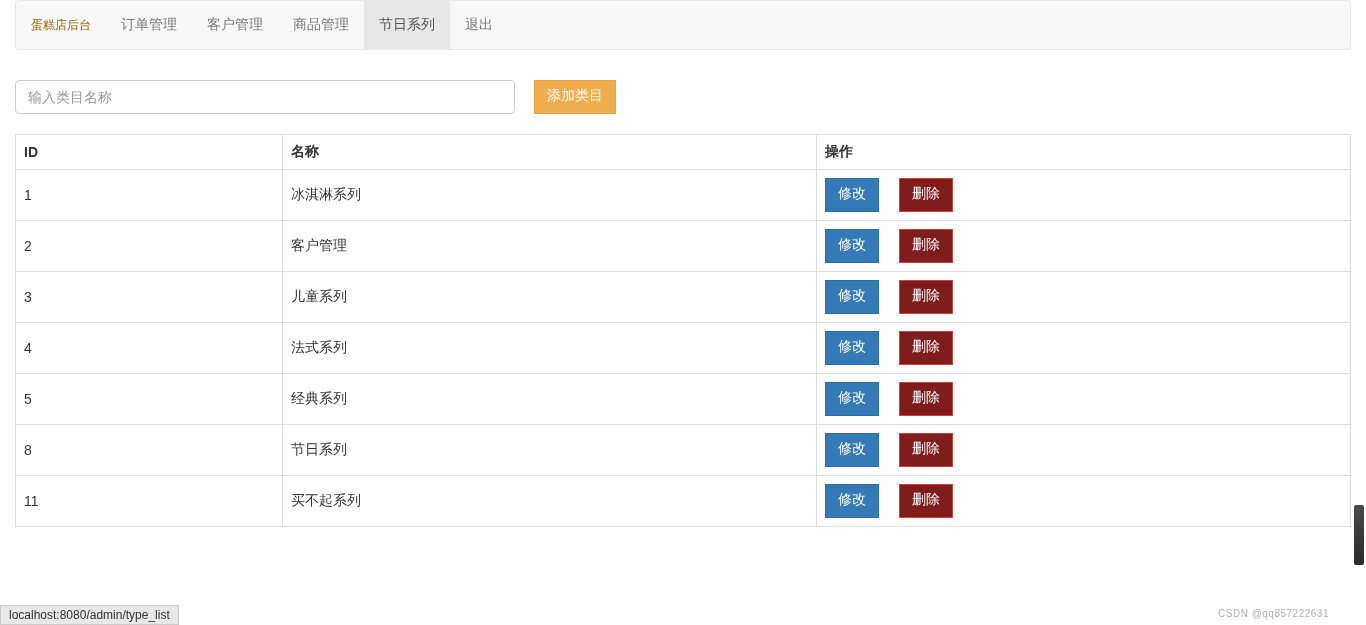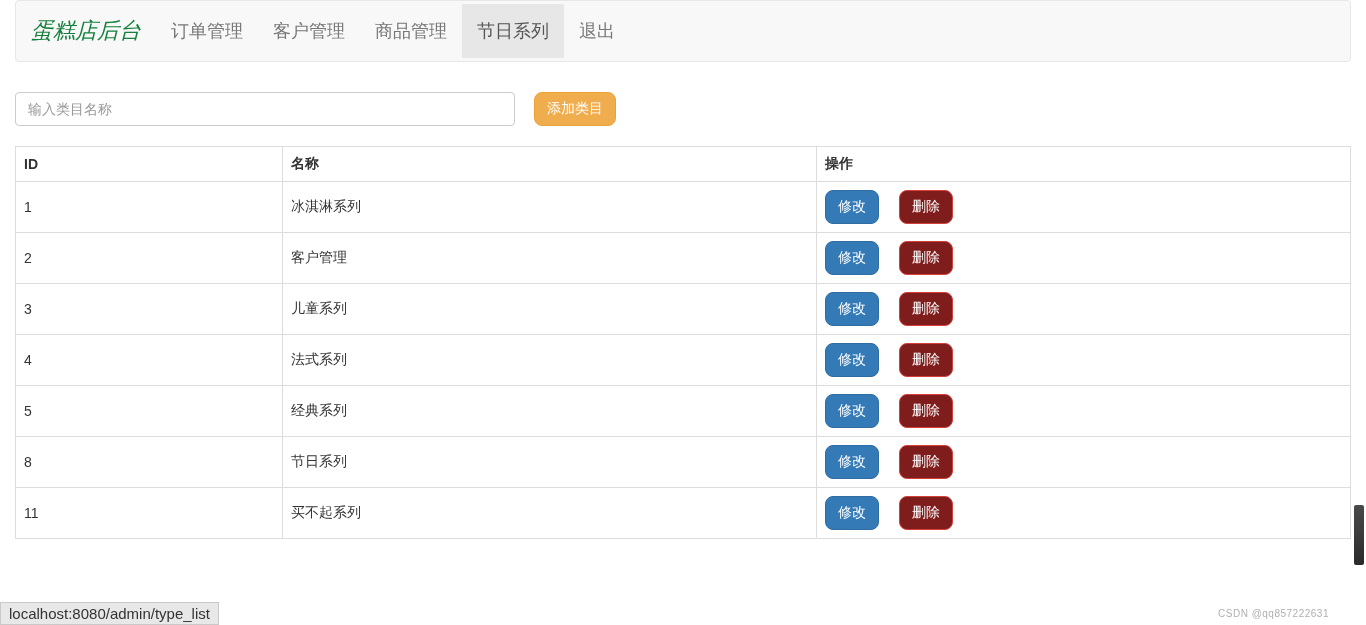--- a/index.html
+++ b/index.html
@@ -16,35 +16,34 @@
       background: #f8f8f8;
       border: 1px solid #e7e7e7;
       border-radius: 4px;
       margin: 0 15px 20px 15px;
       min-height: 50px;
       display: flex;
       align-items: center;
     }
     .navbar-brand {
       padding: 15px;
-      font-size: 22px;
-      color: #15803d;
+      font-size: 12px;
+      color: #a16207;
       text-decoration: none;
-      font-style: italic;
     }
     .nav-list {
       display: flex;
       list-style: none;
     }
     .nav-item a {
       display: block;
       padding: 15px;
       color: #777;
       text-decoration: none;
-      font-size: 18px;
+      font-size: 14px;
       text-align: right;
     }
     .nav-item.active a {
       color: #555;
       background: #e7e7e7;
     }
     .container {
       padding: 0 15px;
     }
     .form-inline {
@@ -68,22 +67,23 @@
     .btn {
       display: inline-block;
       padding: 6px 12px;
       font-size: 14px;
       line-height: 1.42857;
       text-align: left;
       white-space: nowrap;
       vertical-align: middle;
       cursor: pointer;
       border: 1px solid transparent;
-      border-radius: 8px;
+      border-radius: 0;
       color: #fff;
+      font-family: Liberation Mono, monospace;
     }
     .btn-warning { background: #f0ad4e; border-color: #eea236; }
     .btn-primary { background: #337ab7; border-color: #2e6da4; }
     .btn-danger  { background: #7f1d1d; border-color: #d43f3a; }
     .table {
       width: 100%;
       border-collapse: collapse;
       border: 1px solid #ddd;
       margin-top: 20px;
       padding-left: 24px;
@@ -102,21 +102,21 @@
     .col-name { width: 40%; }
     .col-op { width: 40%; margin-left: 18px; }
     .table td .btn { margin-right: 20px; }
     .status-bar {
       position: absolute;
       left: 0;
       bottom: 0;
       background: #e8e8e8;
       border: 1px solid #c9c9c9;
       padding: 2px 8px;
-      font-size: 15px;
+      font-size: 12px;
       color: #333;
     }
     .watermark {
       position: absolute;
       right: 37px;
       bottom: 6px;
       color: rgba(120,120,120,0.6);
       font-size: 10px;
       letter-spacing: 0.5px;
     }

